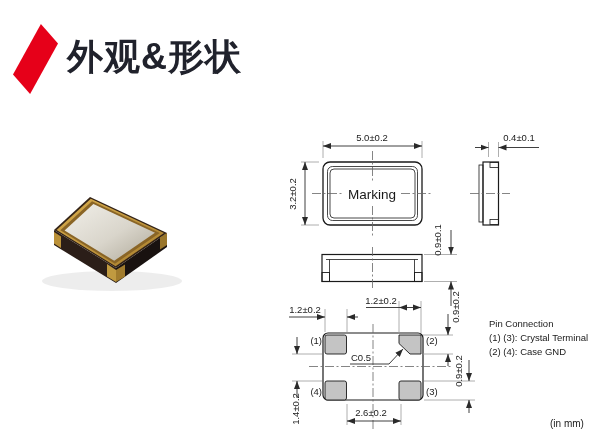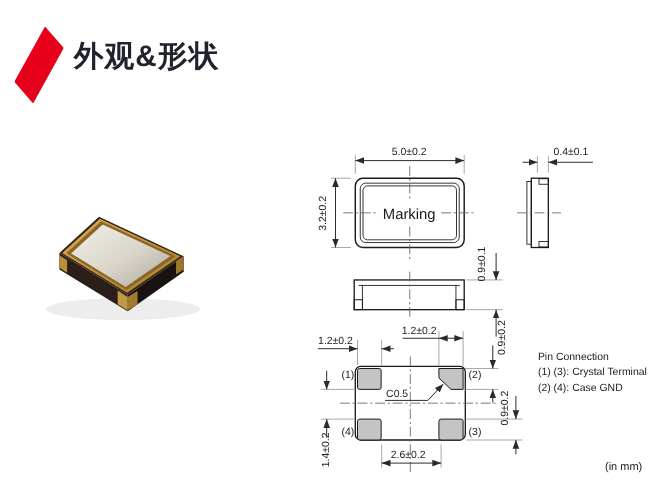--- a/index.html
+++ b/index.html
@@ -1,21 +1,21 @@
 <!DOCTYPE html>
 <html><head>
 <meta charset="utf-8">
 <style>
   html,body{margin:0;padding:0;background:#fff;}
   .page{position:relative;width:607px;height:448px;background:#ffffff;overflow:hidden;
         font-family:"Liberation Sans",sans-serif;}
   header{position:absolute;left:0;top:0;width:100%;height:100px;}
   .logo{position:absolute;left:13px;top:24px;width:45px;height:70px;background:#e60019;
         clip-path:polygon(62% 0%,100% 28%,38% 100%,0% 72%);}
-  h1{position:absolute;left:67px;top:33px;margin:0;font-size:27px;font-weight:600;
+  h1{position:absolute;left:67px;top:33px;margin:0;font-size:36px;font-weight:600;
      color:#20222c;letter-spacing:1px;font-family:"Liberation Sans",sans-serif;}
   svg{position:absolute;left:0;top:0;}
   svg text{font-family:"Liberation Sans",sans-serif;fill:#1a1a1a;}
   .dim{font-size:9.5px;}
   .marking{font-size:13.5px;}
   .pin{font-size:9.5px;}
   .note{font-size:9.5px;}
   .unit{font-size:10px;}
   .obj{stroke:#1a1a1a;fill:none;}
   .ext{stroke:#9b9b9b;stroke-width:0.8;fill:none;}

